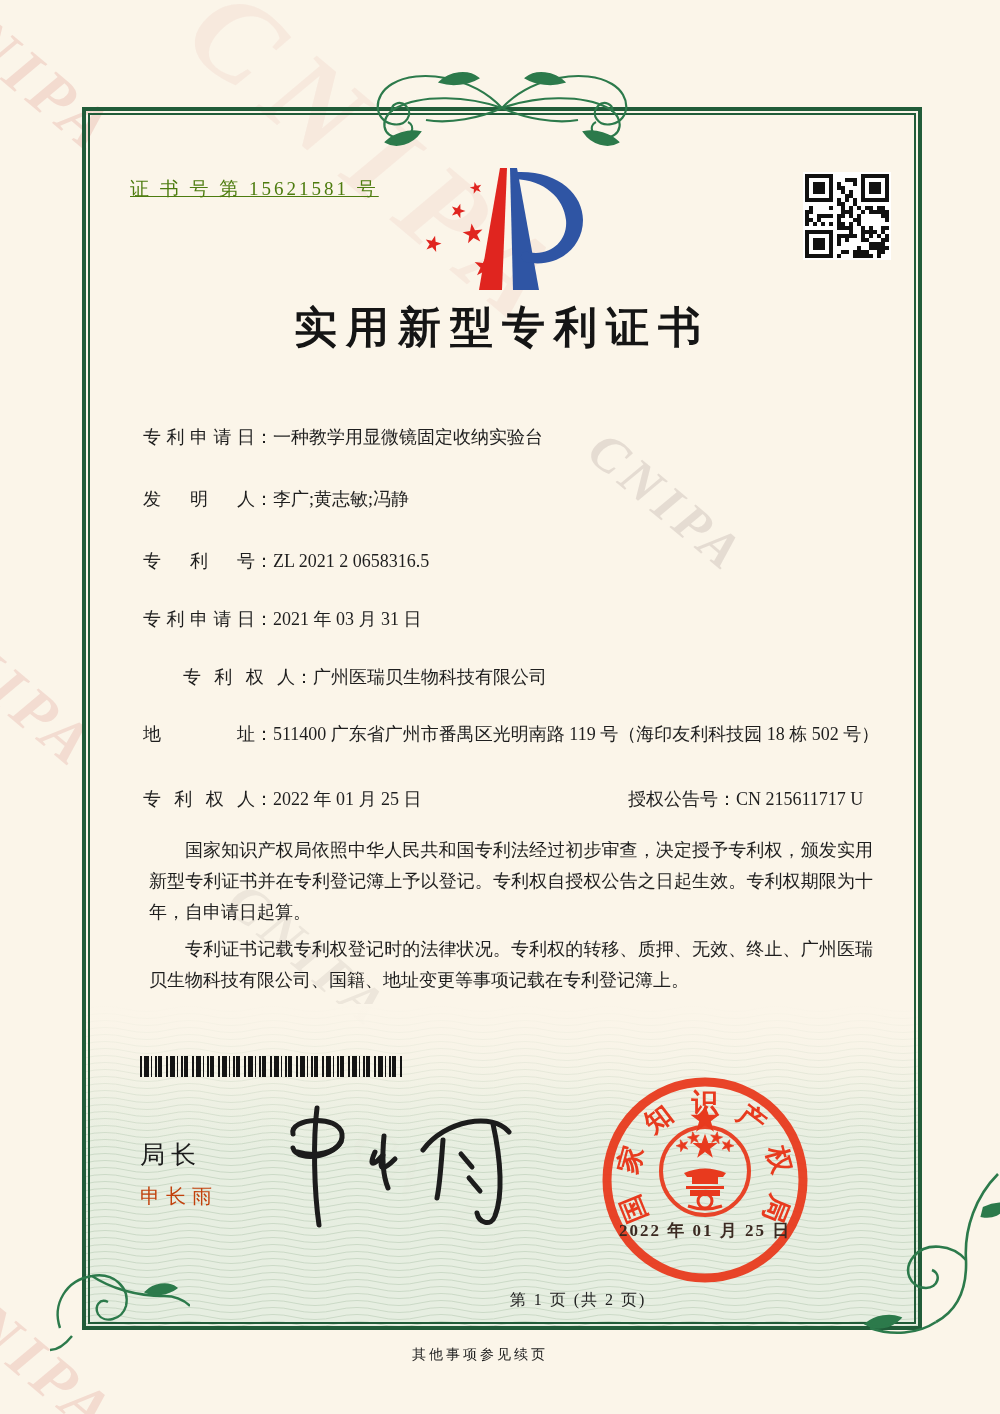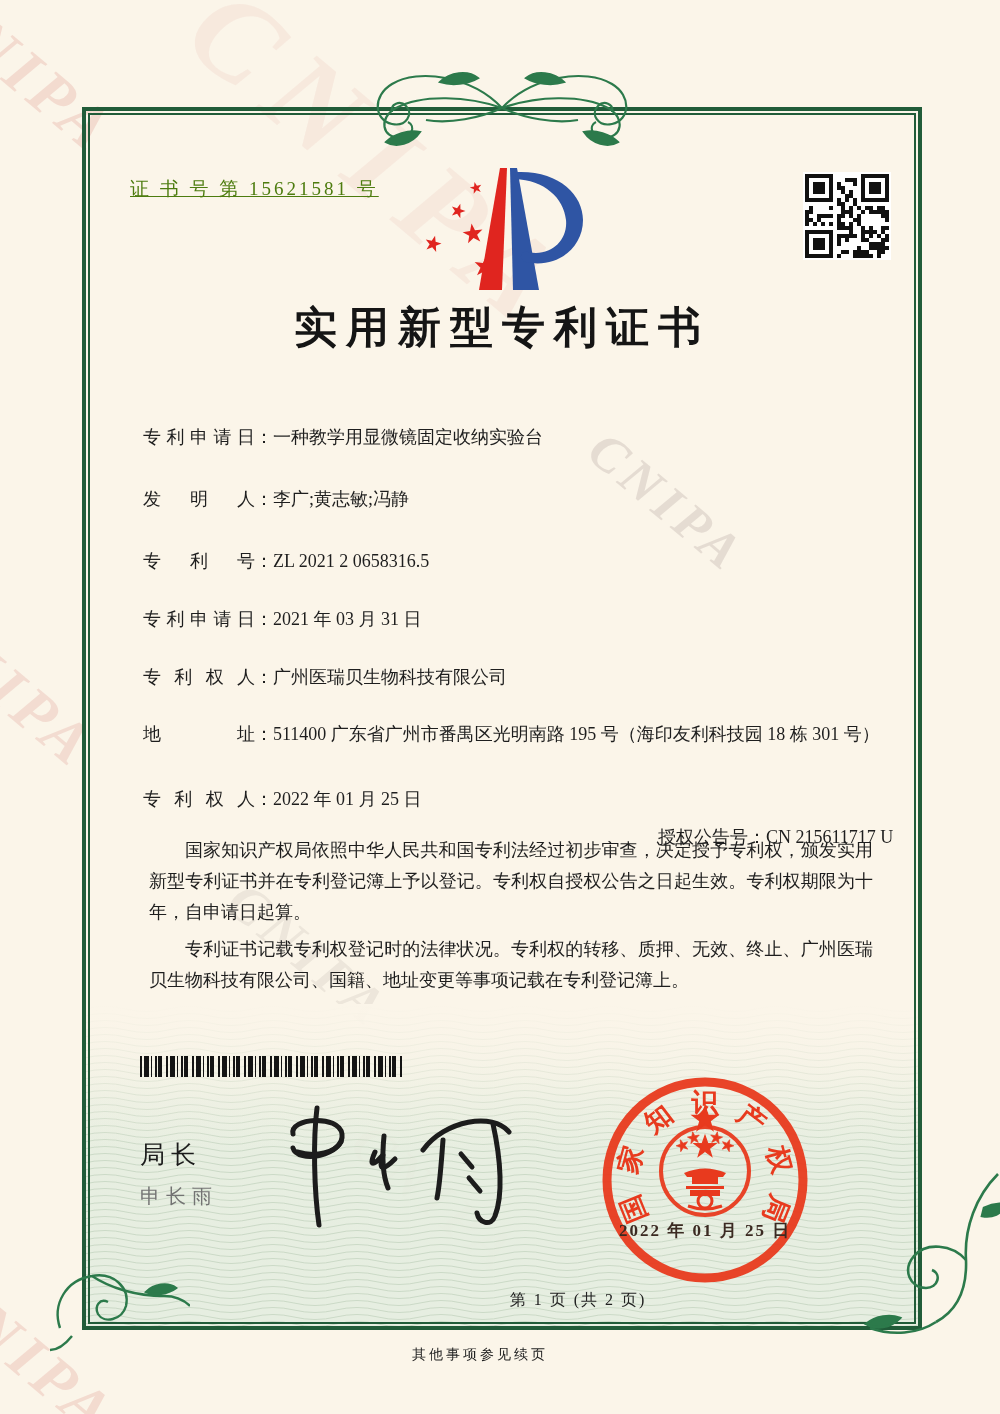--- a/index.html
+++ b/index.html
@@ -78,37 +78,37 @@
     white-space:nowrap;
   }
   .lbl{
     display:inline-block;width:112px;
     text-align:justify;text-align-last:justify;
     vertical-align:top;
   }
   .colon{display:inline-block;vertical-align:top;}
   .val{display:inline-block;vertical-align:top;}
   .val.wrap{white-space:normal;width:612px;}
-  .grant-right{position:absolute;left:515px;top:0;margin-top:38px;}
+  .grant-right{position:absolute;left:485px;top:0;}
   .paras{
     position:absolute;left:143px;top:830px;width:736px;
     font-size:18px;line-height:31px;color:#1e1e1e;text-align:justify;
   }
   .paras p{margin:6px;text-indent:2em;font-family:Liberation Mono, monospace;}
   .barcode{
     position:absolute;left:140px;top:1056px;width:263px;height:21px;
     background:repeating-linear-gradient(90deg,
       #141414 0 2px, transparent 2px 4px,
       #141414 4px 9px, transparent 9px 11px,
       #141414 11px 12px, transparent 12px 15px,
       #141414 15px 17px, transparent 17px 18px,
       #141414 18px 22px, transparent 22px 26px);
   }
   .sig-title{position:absolute;left:140px;top:1138px;font-size:25px;letter-spacing:6px;color:#1b1b1b;}
-  .sig-name{position:absolute;left:140px;top:1183px;font-size:20px;letter-spacing:6px;color:#737373;}
+  .sig-name{position:absolute;left:140px;top:1183px;font-size:20px;letter-spacing:6px;color:#c2410c;}
   .signature{position:absolute;left:255px;top:1098px;}
   .seal{position:absolute;left:598px;top:1073px;z-index:4;}
   .seal-char{font-size:27px;font-weight:bold;fill:var(--seal-red);font-family:"Liberation Serif","DejaVu Serif",serif;}
   .page-info{
     position:absolute;left:82px;top:1290px;width:992px;text-align:center;
     font-size:16px;letter-spacing:2px;color:#222;
   }
   .cont-note{
     position:absolute;left:0;top:1346px;width:960px;text-align:center;
     font-size:14px;letter-spacing:3px;color:#222;
@@ -378,25 +378,25 @@
     </div>
     <div class="field-row" style="top:483px;">
       <span class="lbl">发明人</span><span class="colon">：</span><span class="val">李广;黄志敏;冯静</span>
     </div>
     <div class="field-row" style="top:545px;">
       <span class="lbl">专利号</span><span class="colon">：</span><span class="val">ZL 2021 2 0658316.5</span>
     </div>
     <div class="field-row" style="top:603px;">
       <span class="lbl">专利申请日</span><span class="colon">：</span><span class="val">2021 年 03 月 31 日</span>
     </div>
-    <div class="field-row" style="top:661px;">
+    <div class="field-row" style="top:661px;margin-left:40px;">
       <span class="lbl">专利权人</span><span class="colon">：</span><span class="val">广州医瑞贝生物科技有限公司</span>
     </div>
     <div class="field-row" style="top:718px;">
-      <span class="lbl">地址</span><span class="colon">：</span><span class="val wrap">511400 广东省广州市番禺区光明南路 195 号（海印友利科技园 18 栋 301 号）</span>
+      <span class="lbl">地址</span><span class="colon">：</span><span class="val wrap">511400 广东省广州市番禺区光明南路 119 号（海印友利科技园 18 栋 502 号）</span>
     </div>
     <div class="field-row" style="top:783px;width:736px;">
       <span class="lbl">专利权人</span><span class="colon">：</span><span class="val">2022 年 01 月 25 日</span>
       <span class="grant-right">
         <span>授权公告号</span><span>：</span><span>CN 215611717 U</span>
       </span>
     </div>
 
     <div class="paras">
       <p>国家知识产权局依照中华人民共和国专利法经过初步审查，决定授予专利权，颁发实用新型专利证书并在专利登记簿上予以登记。专利权自授权公告之日起生效。专利权期限为十年，自申请日起算。</p>

